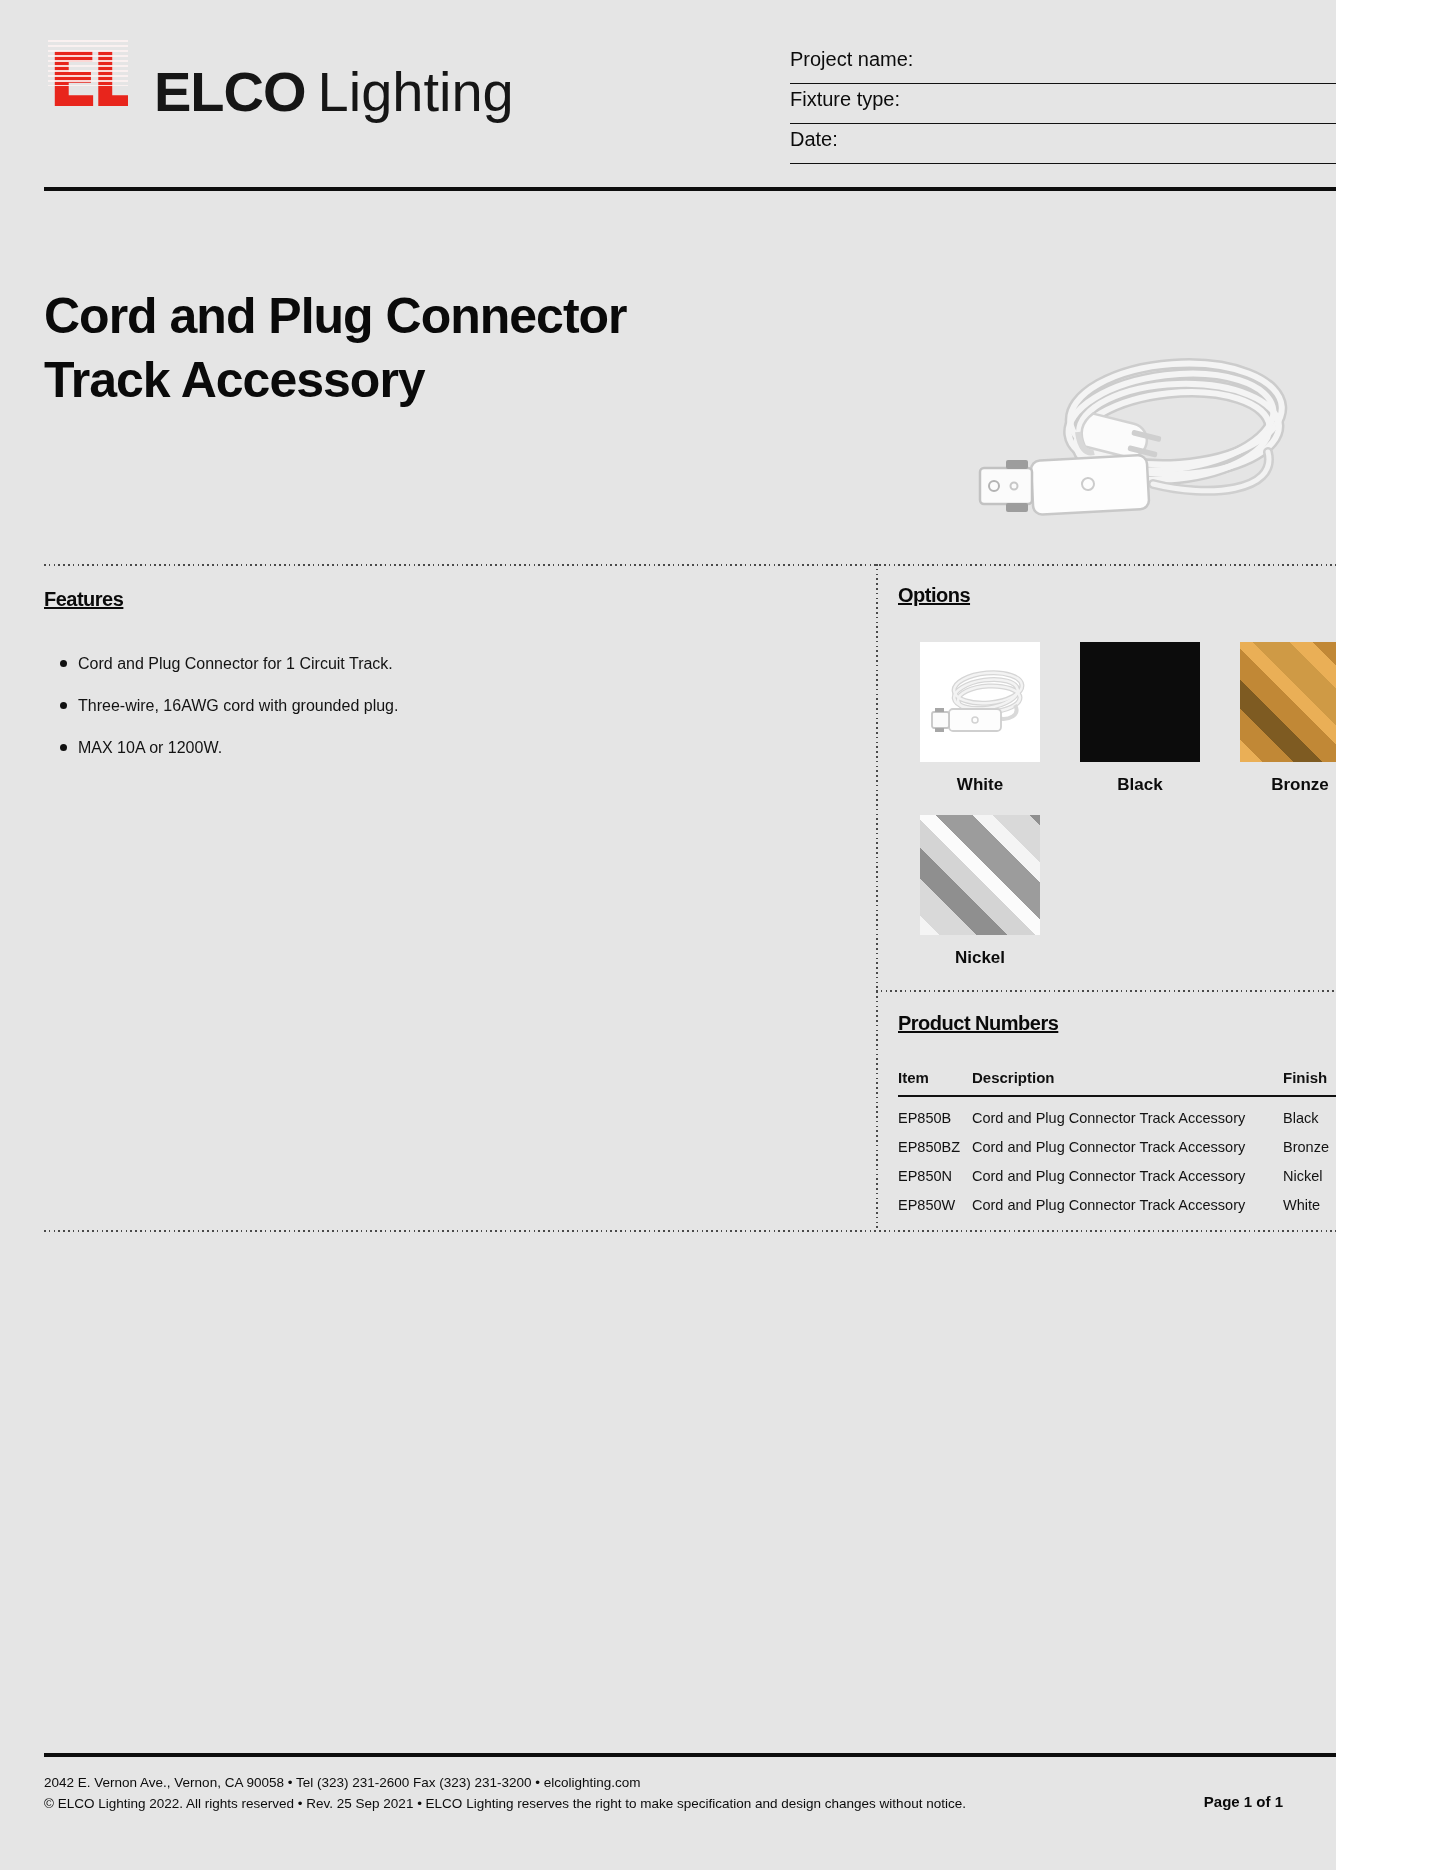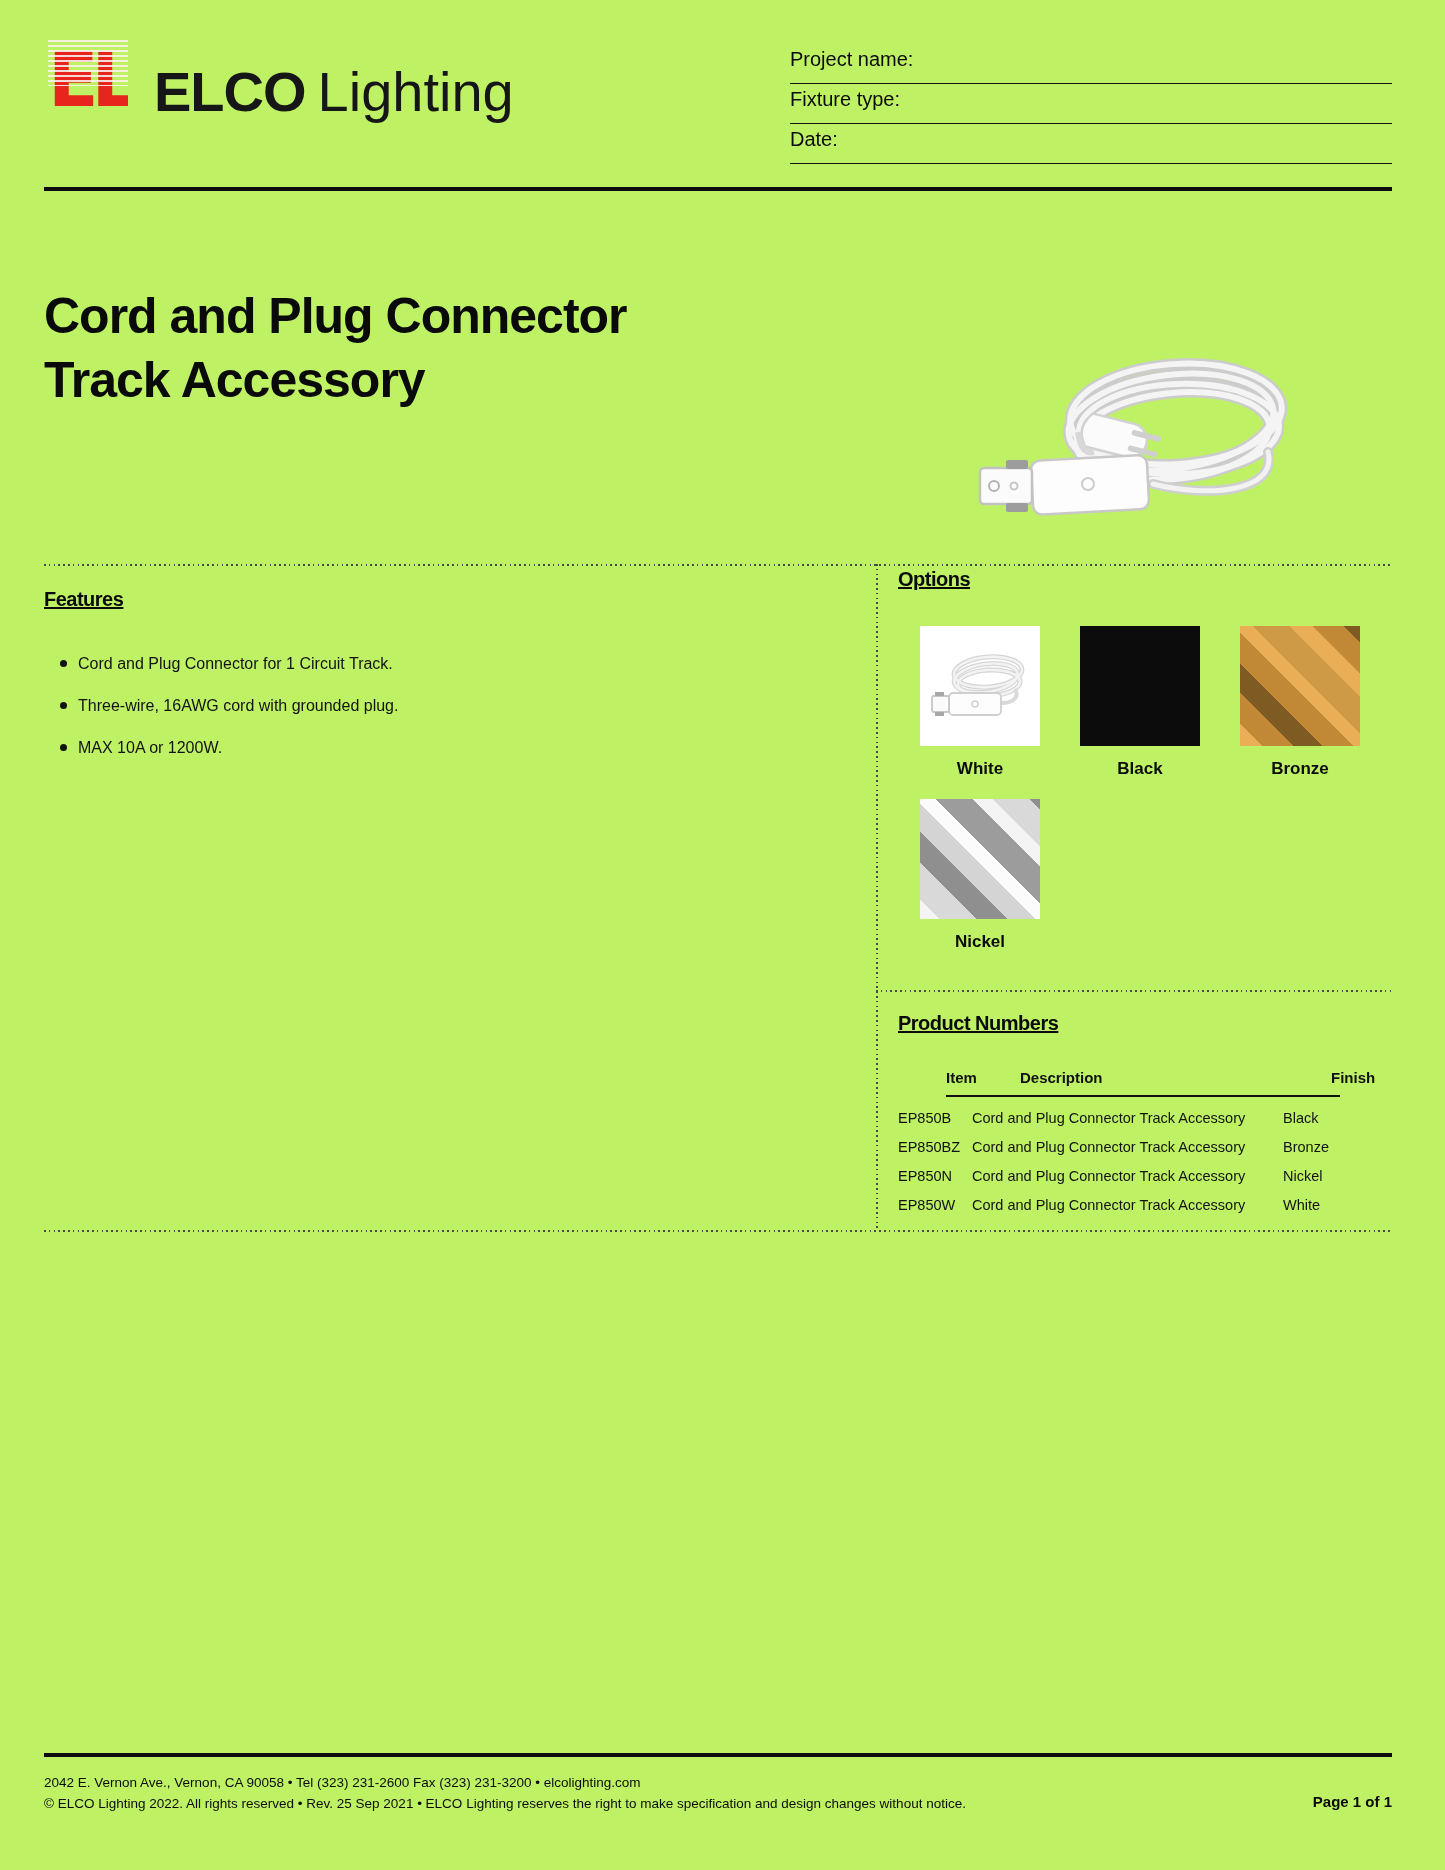--- a/index.html
+++ b/index.html
@@ -1,17 +1,17 @@
 <!DOCTYPE html>
 <html><head>
 <meta charset="utf-8">
 <style>
   html,body{margin:0;padding:0;background:#ffffff;}
   body{font-family:"Liberation Sans", sans-serif; color:#111;}
-  .page{position:relative;width:1445px;height:1870px;background:#bef264;overflow:hidden;}
+  .page{position:relative;width:1336px;height:1870px;background:#e5e5e5;overflow:hidden;}
 
   
   .logo-row{position:absolute;left:48px;top:40px;display:flex;align-items:flex-end;}
   .el-mark{position:relative;width:80px;height:84px;overflow:hidden;}
   .el-mark .letters{
     position:relative;z-index:1;
     font-weight:900;font-size:74px;line-height:80px;letter-spacing:-7px;
     color:#e8251c;font-family:"DejaVu Sans", sans-serif;
   }
   .el-mark::after{ 
@@ -47,21 +47,21 @@
   .div-vert{left:876px;top:564px;height:666px;}
 
   
   .features{position:absolute;left:44px;top:588px;width:780px;}
   .section-heading{font-weight:700;font-size:20px;color:#0a0a0a;letter-spacing:-0.5px;text-decoration:underline;}
   .feature-list{margin-top:44px;}
   .feature-item{position:relative;padding-left:34px;margin-bottom:24px;font-size:16px;color:#131313;}
   .bullet{position:absolute;left:16px;top:5px;width:7px;height:7px;border-radius:50%;background:#111;}
 
   
-  .options{position:absolute;left:898px;top:568px;width:494px;}
+  .options{position:absolute;left:898px;top:584px;width:494px;}
   .swatch-grid{position:relative;margin-top:35px;}
   .swatch-cell{position:absolute;width:120px;text-align:center;}
   .cell-white{left:22px;top:0;}
   .cell-black{left:182px;top:0;}
   .cell-bronze{left:342px;top:0;}
   .cell-nickel{left:22px;top:173px;}
   .swatch{width:120px;height:120px;margin:0 auto;}
   .swatch.black{background:#0c0c0c;}
   .swatch.bronze{background:repeating-linear-gradient(45deg,
       #eaaf56 0 16px,#c18836 16px 38px,#7e5b22 38px 58px,#c18836 58px 80px,
@@ -69,21 +69,21 @@
   .swatch.nickel{background:repeating-linear-gradient(45deg,
       #f4f4f4 0 14px,#d9d9d9 14px 40px,#8f8f8f 40px 62px,#d4d4d4 62px 82px,
       #fbfbfb 82px 96px,#9c9c9c 96px 122px);}
   .swatch.photo{display:flex;align-items:center;justify-content:center;background:#fff;}
   .swatch-label{display:block;margin-top:13px;font-weight:700;font-size:17px;color:#0c0c0c;}
 
   
   .product-numbers{position:absolute;left:898px;top:1012px;width:494px;}
   .pn-table{margin-top:34px;width:442px;}
   .pn-row{display:grid;grid-template-columns:74px 311px auto;column-gap:0;align-items:baseline;}
-  .pn-head{font-weight:700;font-size:15px;padding-bottom:9px;border-bottom:2px solid #111;margin-left:48px;}
+  .pn-head{font-weight:700;font-size:15px;padding-bottom:9px;border-bottom:2px solid #111;}
   .pn-data{font-size:14.5px;padding-top:13px;}
   .pn-item{font-weight:400;}
   .pn-desc{color:#131313;}
   .pn-finish{color:#131313;}
 
   
   .rule-thick-bottom{position:absolute;left:44px;top:1753px;width:1348px;height:3.5px;background:#0d0d0d;}
   .footer-text{position:absolute;left:44px;top:1772px;width:1180px;font-size:13.5px;line-height:21px;color:#0c0c0c;}
   .footer-page{position:absolute;right:53px;top:1793px;font-weight:700;font-size:15px;color:#0a0a0a;}
 

